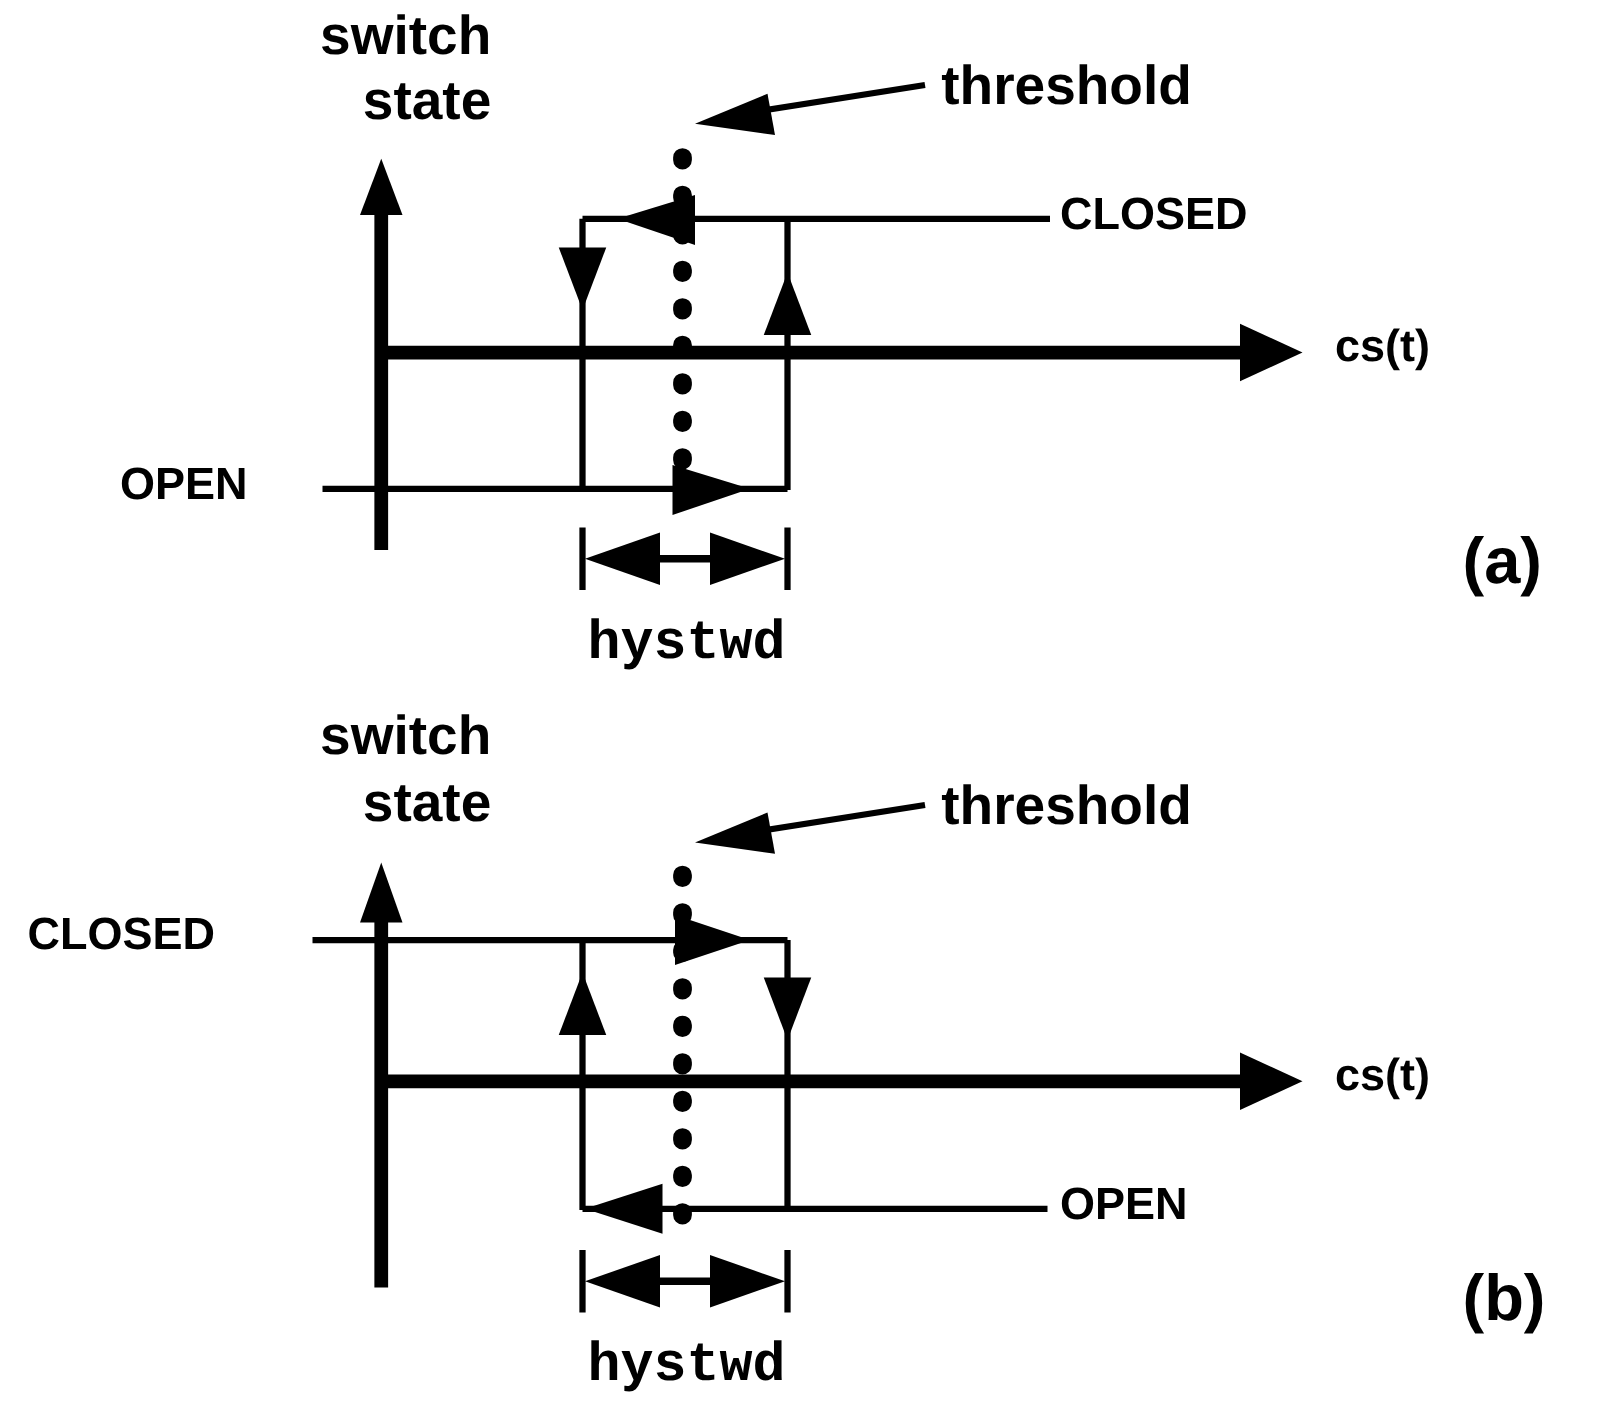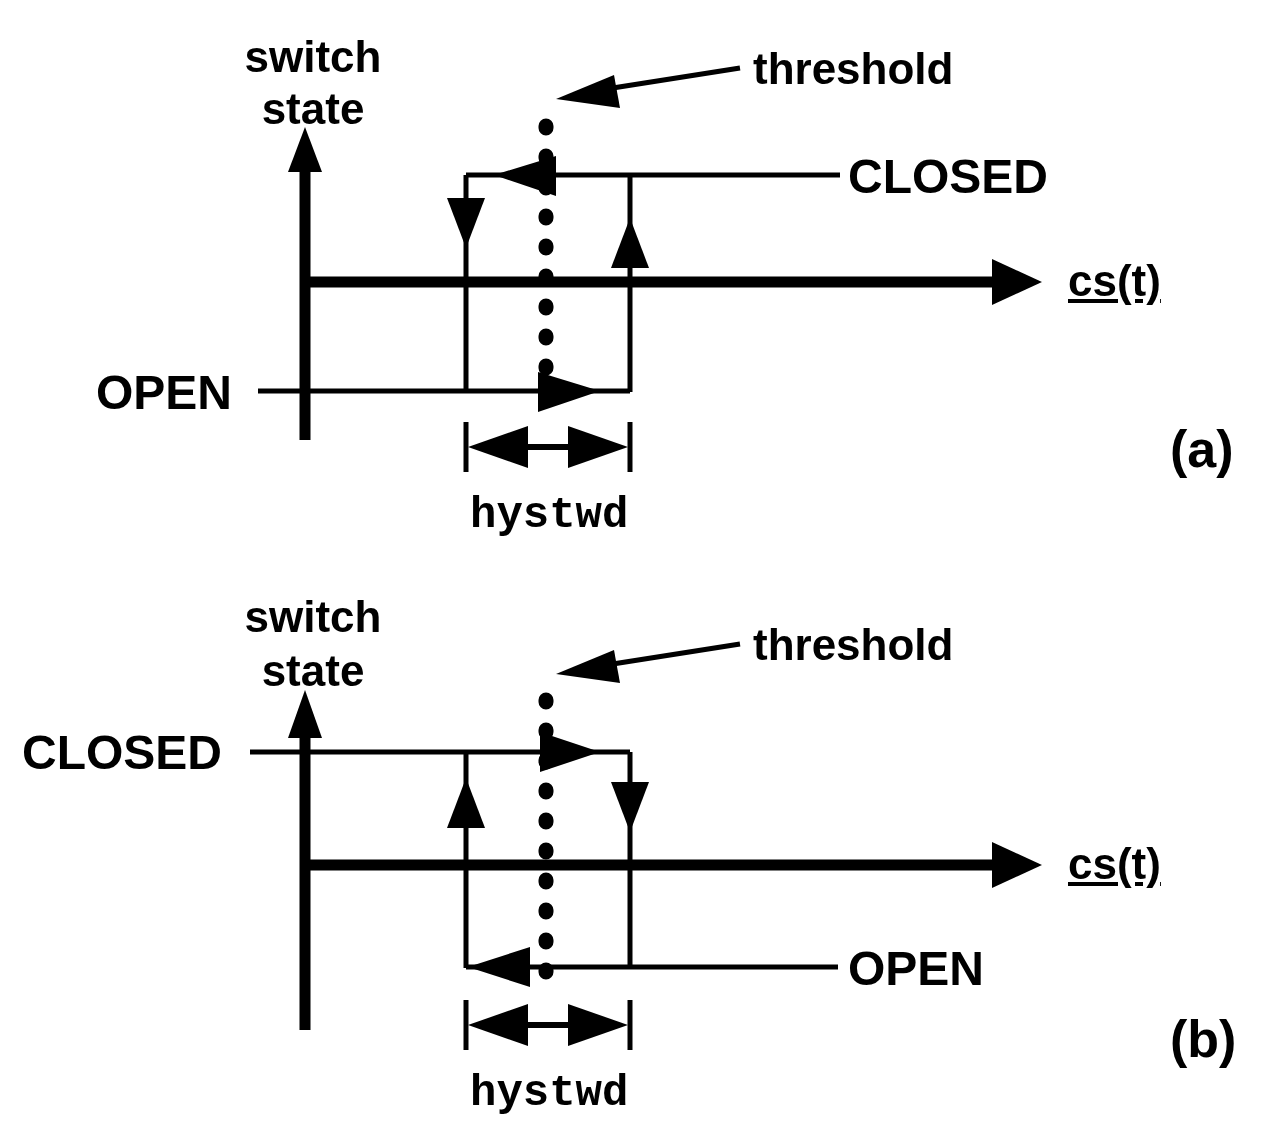--- a/index.html
+++ b/index.html
@@ -2,24 +2,24 @@
 <html><head>
 <meta charset="utf-8">
 <style>
   html,body{margin:0;padding:0;background:#ffffff;}
   body{width:1281px;height:1140px;position:relative;overflow:hidden;
        font-family:"Liberation Sans", sans-serif;}
   #stage{position:absolute;left:0;top:0;width:1281px;height:1140px;}
   svg.layer{position:absolute;left:0;top:0;width:1281px;height:1140px;}
   .lbl{position:absolute;color:#000;font-weight:bold;font-family:"Liberation Sans", sans-serif;
        white-space:pre;line-height:1.05;}
-  .t-axis{font-size:44px;text-decoration:underline;}
-  .t-state{font-size:44px;text-align:center;margin-top:28px;}
+  .t-axis{font-size:36px;}
+  .t-state{font-size:44px;text-align:right;}
   .t-thresh{font-size:44px;}
-  .t-level{font-size:48px;}
+  .t-level{font-size:36px;}
   .t-hyst{font-size:44px;font-family:Liberation Mono, monospace;}
   .t-panel{font-size:52px;}
 </style>
 </head>
 <body>
 
 <div id="stage">
 
   <svg class="layer" viewBox="0 0 1281 1140" preserveAspectRatio="none">
     <defs>

